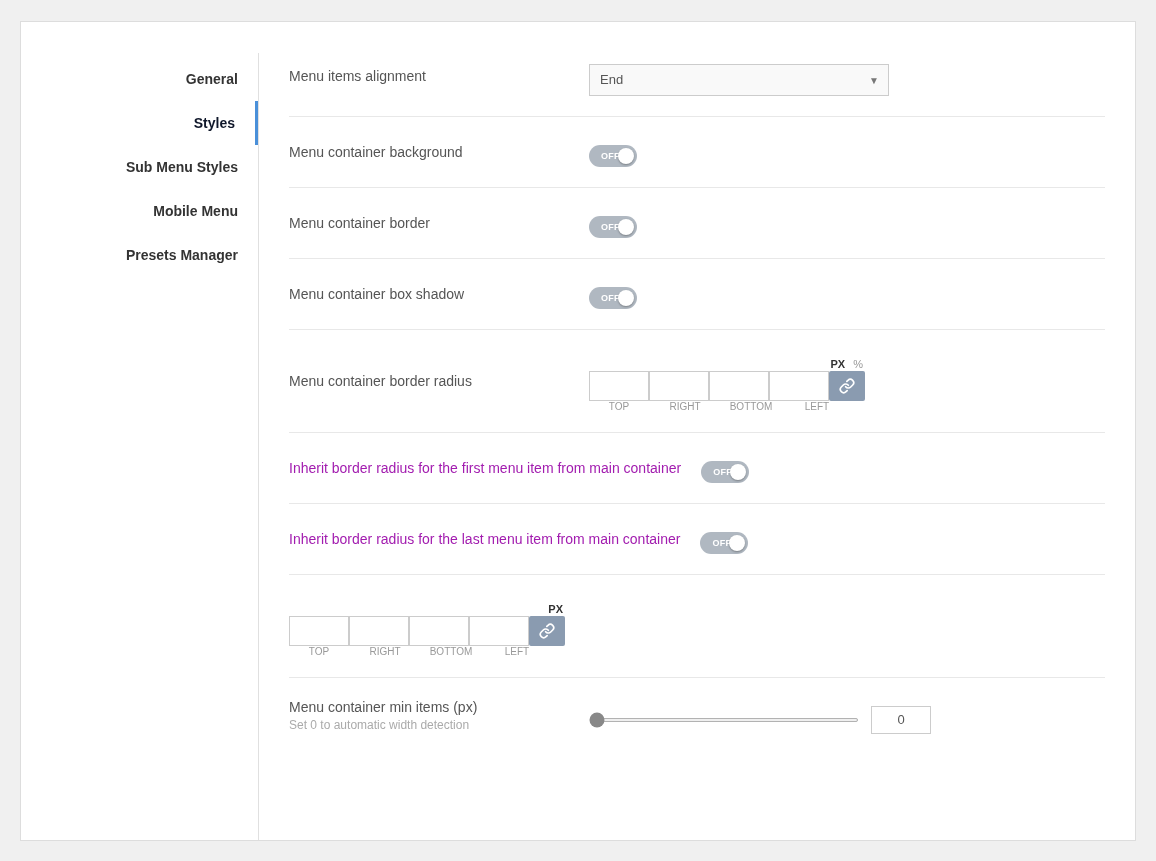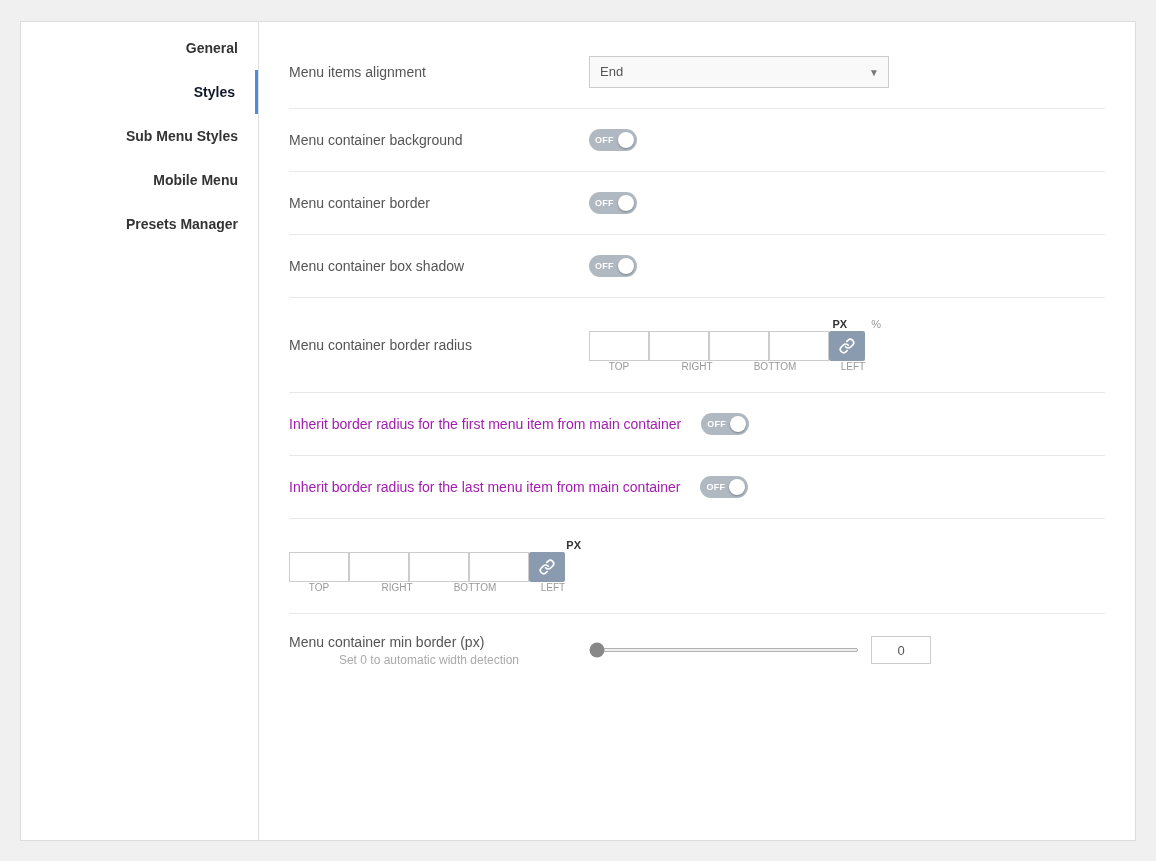--- a/index.html
+++ b/index.html
@@ -19,20 +19,21 @@
       display: flex;
       min-height: 820px;
     }
     
     .sidebar {
       width: 238px;
       min-width: 238px;
       background: #fff;
       border-right: 1px solid #e0e0e0;
       padding: 4px 0;
+      margin-top: 31px;
     }
     .sidebar-item {
       padding: 14px 20px;
       text-align: right;
       font-size: 14px;
       font-weight: 600;
       color: #333;
       cursor: pointer;
       position: relative;
     }
@@ -56,21 +57,21 @@
     .setting-row:last-child { border-bottom: none; }
     .setting-label {
       font-size: 14px;
       color: #555;
       min-width: 280px;
       flex-shrink: 0;
     }
     .setting-label.blue-link {
       color: #a21caf;
     }
-    .setting-control { display: flex; align-items: center; gap: 8px; }
+    .setting-control { display: flex; align-items: center; gap: 8px; margin-top: 8px; }
 
     
     .toggle-switch {
       width: 48px;
       height: 22px;
       background: #b0b8c1;
       border-radius: 11px;
       position: relative;
       cursor: pointer;
       display: inline-flex;
@@ -84,21 +85,21 @@
       height: 16px;
       background: #fff;
       border-radius: 50%;
       box-shadow: 0 1px 2px rgba(0,0,0,0.3);
     }
     .toggle-label {
       font-size: 9px;
       color: #fff;
       font-weight: bold;
       position: absolute;
-      left: 6px;
+      left: 12px;
       letter-spacing: 0.3px;
     }
 
     
     .select-control {
       width: 300px;
       height: 32px;
       border: 1px solid #ccc;
       background: #f9f9f9;
       padding: 0 10px;
@@ -166,21 +167,21 @@
       display: flex;
       flex-direction: column;
     }
     .inputs-top {
       display: flex;
       align-items: flex-end;
       gap: 0;
     }
     .inputs-labels {
       display: flex;
-      gap: 18px;
+      gap: 6px;
     }
 
     
     .slider-control {
       display: flex;
       align-items: center;
       gap: 12px;
     }
     .slider-input {
       width: 270px;
@@ -194,21 +195,21 @@
       border: 1px solid #ccc;
       text-align: center;
       font-size: 13px;
       color: #555;
       padding: 0 5px;
     }
 
     .unit-row {
       display: flex;
       justify-content: flex-end;
-      gap: 20px;
+      gap: 4px;
       margin-bottom: 1px;
     }
   </style>
 </head>
 <body>
 
 <div class="main-container">
 
   <div class="sidebar">
     <div class="sidebar-item">
@@ -355,22 +356,22 @@
             <span class="dim-label">RIGHT</span>
             <span class="dim-label">BOTTOM</span>
             <span class="dim-label">LEFT</span>
           </div>
         </div>
       </div>
     </div>
 
     <div class="setting-row">
       <div class="setting-label">
-        <div style="font-size:14px; color:#555;">Menu container min border (px)</div>
-        <div style="font-size:12px; color:#aaa; margin-top:3px;text-align:center;">Set 0 to automatic width detection</div>
+        <div style="font-size:14px; color:#555;">Menu container min items (px)</div>
+        <div style="font-size:12px; color:#aaa; margin-top:3px;">Set 0 to automatic width detection</div>
       </div>
       <div class="setting-control slider-control">
         <input type="range" class="slider-input" min="0" max="1000" value="0" style="">
         <input type="text" class="slider-value" value="0" style="">
       </div>
     </div>
 
   </div>
 </div>
 

